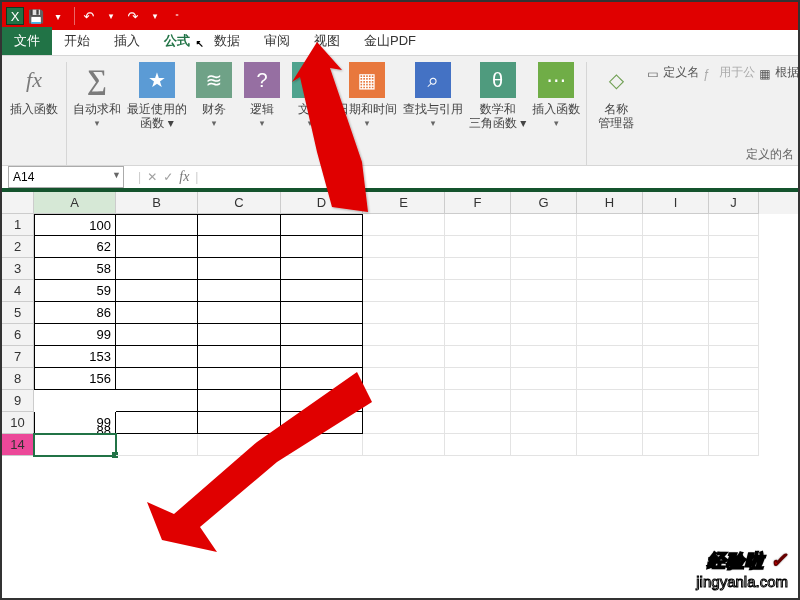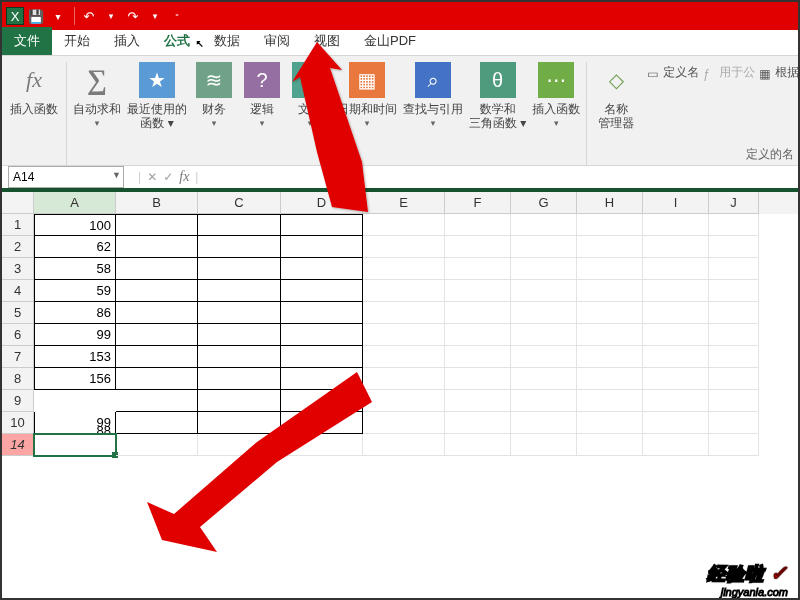--- a/index.html
+++ b/index.html
@@ -50,36 +50,36 @@
 .fx-controls .fx-sym { font-style:italic; font-family:'Times New Roman'; color:#777; font-size:14px;}
 .formula-input { flex:1; height:22px; border:none; outline:none; padding:0 4px; font-size:12px;}
 
 .sheet-area { position: relative; height: calc(600px - 28px - 26px - 110px - 26px - 4px); overflow:hidden;}
 .col-headers { display:flex; position:sticky; top:0; background:#f3f3f3;}
 .corner { width:32px; height:22px; border-right:1px solid #ccc; border-bottom:1px solid #ccc; background:#f3f3f3;}
 .col-h { height:22px; border-right:1px solid #ccc; border-bottom:1px solid #ccc; display:flex; align-items:center; justify-content:center; font-size:13px; color:#333; background:#f3f3f3;}
 .col-h.sel { background:#d6e8d6;}
 .row { display:flex; height:22px;}
 .row-h { width:32px; border-right:1px solid #ccc; border-bottom:1px solid #ccc; display:flex; align-items:center; justify-content:center; font-size:13px; color:#333; background:#f3f3f3;}
-.row-h.sel { background:#fca5a5;font-style:italic;}
+.row-h.sel { background:#ec4899;}
 .cell { height:22px; border-right:1px solid #e3e3e3; border-bottom:1px solid #e3e3e3; display:flex; align-items:center; justify-content:flex-end; padding:0 4px; font-size:13px; color:#000; position:relative;}
 .cell.b-r { border-right:1.5px solid #000;}
 .cell.b-b { border-bottom:1.5px solid #000;}
 .cell.b-t { border-top:1.5px solid #000;}
 .cell.b-l { border-left:1.5px solid #000;}
 .active-cell { outline:2px solid #217346; outline-offset:-1px; background:#fff;}
 .fill-handle { position:absolute; right:-3px; bottom:-3px; width:6px; height:6px; background:#217346;}
 
 .arrow { position:absolute; pointer-events:none;}
 .arrow svg { overflow:visible;}
 
-.watermark { position:absolute; right:10px; bottom:0; text-align:right; }
+.watermark { position:absolute; right:10px; bottom:8px; text-align:right; }
 .watermark .ch { font-size:18px; font-weight:bold; color:#fff; -webkit-text-stroke:2px #000; text-shadow: 0 0 2px #000; font-style:italic; letter-spacing:1px;}
 .watermark .ch .check { color:#d00; -webkit-text-stroke:1px #600; font-size:20px;}
-.watermark .en { font-size:11px; font-style:italic; color:#fff;text-align:right; -webkit-text-stroke:1px #000;}
+.watermark .en { font-size:15px; color:#fff;text-align:right; -webkit-text-stroke:1px #000;}
 </style>
 </head>
 <body>
 
 <div class="titlebar">
   <span class="tb-icon green">
       <span>X</span>
     </span>
   <span class="tb-icon">💾</span>
   <span class="tb-icon" style="font-size:10px;">▾</span>

